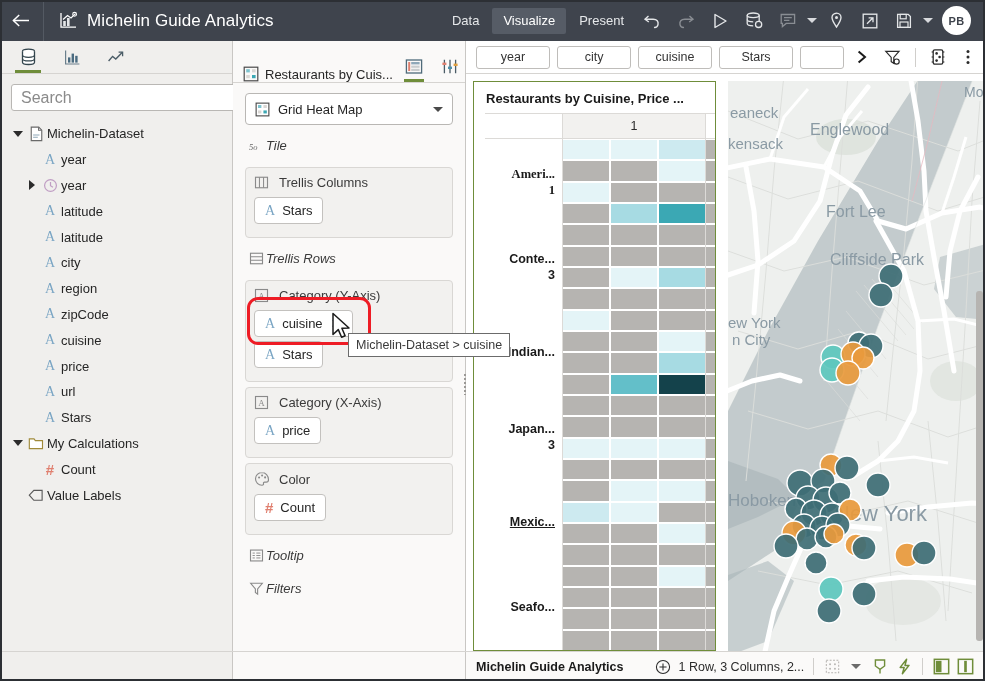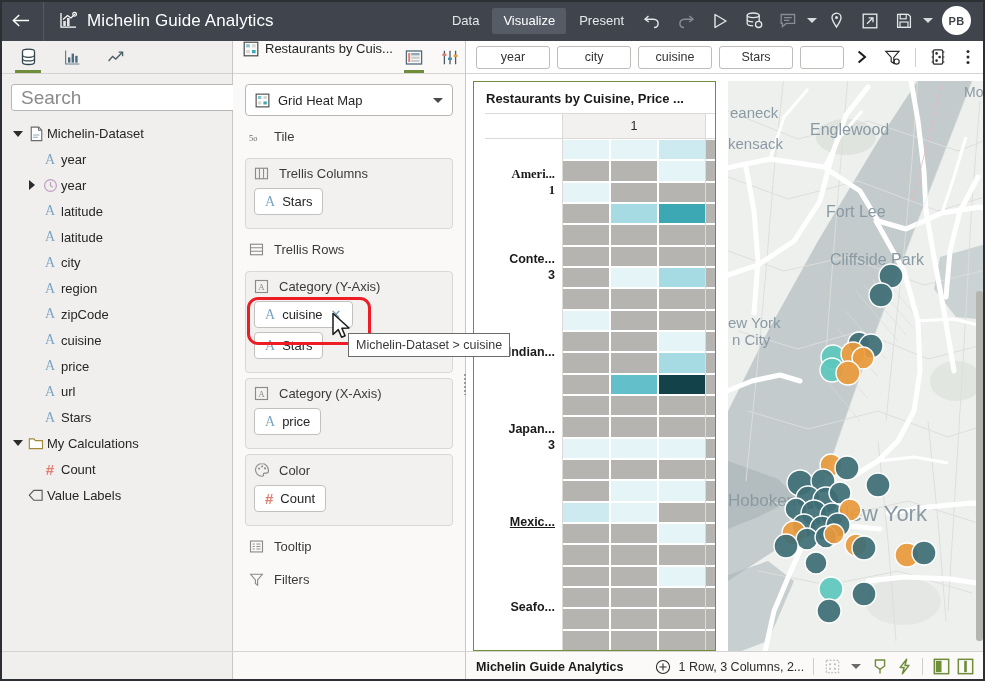--- a/index.html
+++ b/index.html
@@ -58,21 +58,21 @@
   .lp-tabs { height: 33px; display: flex; align-items: flex-end; padding-left: 8px; gap: 6px;
              border-bottom: 1px solid #d6d4d1; background: #f0efed; }
   .lp-tab { width: 38px; height: 32px; display: flex; align-items: center; justify-content: center;
             position: relative; cursor: pointer; }
   .lp-tab.active::after {
     content:""; position: absolute; bottom: 0; left: 6px; right: 6px; height: 3px; background: #6f8d3a;
   }
   .lp-search-row { display: flex; align-items: center; padding: 10px 10px 8px 10px; gap: 6px; }
   .lp-search {
     flex: 1 1 auto; height: 27px; background: #ffffff; border: 1px solid #b9b7b4; border-radius: 3px;
-    padding: 0 9px; font-size: 19px; color: #5a5a5a; font-family: "Liberation Sans", sans-serif;
+    padding: 0 9px; font-size: 16px; color: #5a5a5a; font-family: "Liberation Sans", sans-serif;
   }
   .lp-search::placeholder { color: #8a8a8a; }
   .lp-add { width: 20px; height: 20px; cursor: pointer; display:flex; align-items:center; justify-content:center; }
   .lp-tree { flex: 1 1 auto; overflow: hidden; padding-top: 2px; }
   .tr-row { display: flex; align-items: center; height: 25.8px; padding-left: 10px; cursor: pointer; }
   .tr-arrow { width: 14px; display: flex; align-items: center; justify-content: center; flex: 0 0 14px; }
   .tri-dn { width: 0; height: 0; border-left: 5px solid transparent; border-right: 5px solid transparent; border-top: 6px solid #2b2b2b; }
   .tri-rt { width: 0; height: 0; border-top: 5px solid transparent; border-bottom: 5px solid transparent; border-left: 6px solid #2b2b2b; }
   .tr-ico { width: 22px; flex: 0 0 22px; display: flex; align-items: center; justify-content: center; }
   .tr-lbl { font-size: 13px; color: #262626; }
@@ -80,33 +80,33 @@
   .tr-ind-2 { padding-left: 10px; }
   .fa { color: #7aa5c4; font-size: 14px; font-weight: normal; font-family: "Liberation Serif", serif; }
   .fhash { color: #e08070; font-size: 15px; font-weight: bold; }
 
   
   .midpanel {
     width: 233px; flex: 0 0 233px; background: #faf9f8;
     display: flex; flex-direction: column; border-right: 1px solid #c9c7c4;
     position: relative;
   }
-  .mp-head { height: 33px; display: flex; align-items: flex-start; border-bottom: 1px solid #d6d4d1;
+  .mp-head { height: 42px; display: flex; align-items: flex-end; border-bottom: 1px solid #d6d4d1;
              padding-left: 10px; gap: 6px; }
   .mp-head-title { font-size: 13px; color: #262626; flex: 1 1 auto; white-space: nowrap; overflow: hidden; }
   .mp-head-ico { width: 30px; height: 32px; display: flex; align-items: center; justify-content: center;
                  position: relative; cursor: pointer; }
   .mp-head-ico.active::after { content:""; position:absolute; bottom:0; left:5px; right:5px; height:3px; background:#6f8d3a; }
   .mp-body { flex: 1 1 auto; padding: 10px 12px; overflow: hidden; }
   .viz-select {
     height: 32px; background: #ffffff; border: 1px solid #b9b7b4; border-radius: 4px;
     display: flex; align-items: center; padding: 0 9px; gap: 8px; cursor: pointer; margin-bottom: 4px;
   }
   .viz-select .lbl { flex: 1 1 auto; font-size: 13px; color: #262626; }
-  .shelf-row { display: flex; align-items: center; gap: 8px; padding: 9px 4px 9px 4px; }
+  .shelf-row { display: flex; align-items: center; gap: 0; padding: 9px 4px 9px 4px; font-style: italic; }
   .shelf-row .lbl { font-size: 13px; color: #3a3a3a; }
   .shelf-box {
     border: 1px solid #d9d7d4; background: #f2f1ef; border-radius: 4px; padding: 7px 8px 9px 8px;
     margin: 5px 0 4px 0;
   }
   .shelf-box .hdr { display: flex; align-items: center; gap: 8px; margin-bottom: 7px; }
   .shelf-box .hdr .lbl { font-size: 13px; color: #3a3a3a; }
   .pill {
     display: inline-flex; align-items: center; gap: 7px; background: #ffffff;
     border: 1px solid #c3c1be; border-radius: 4px; height: 27px; padding: 0 10px;

